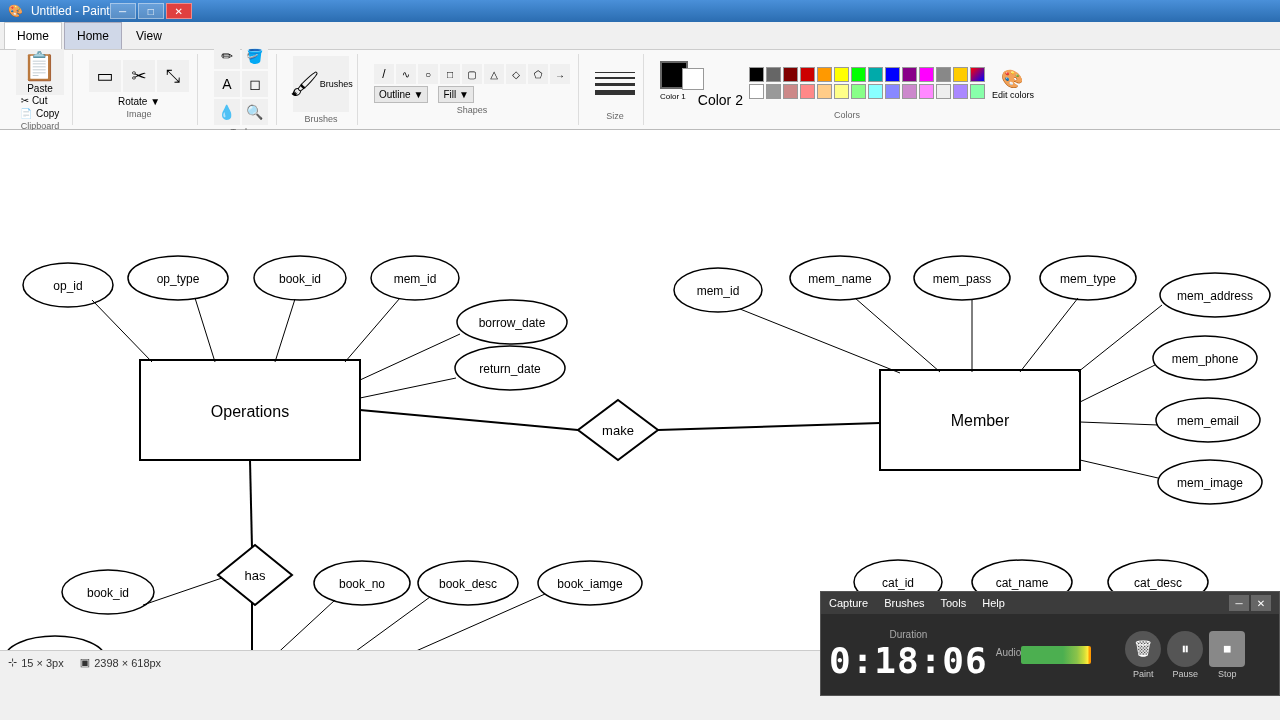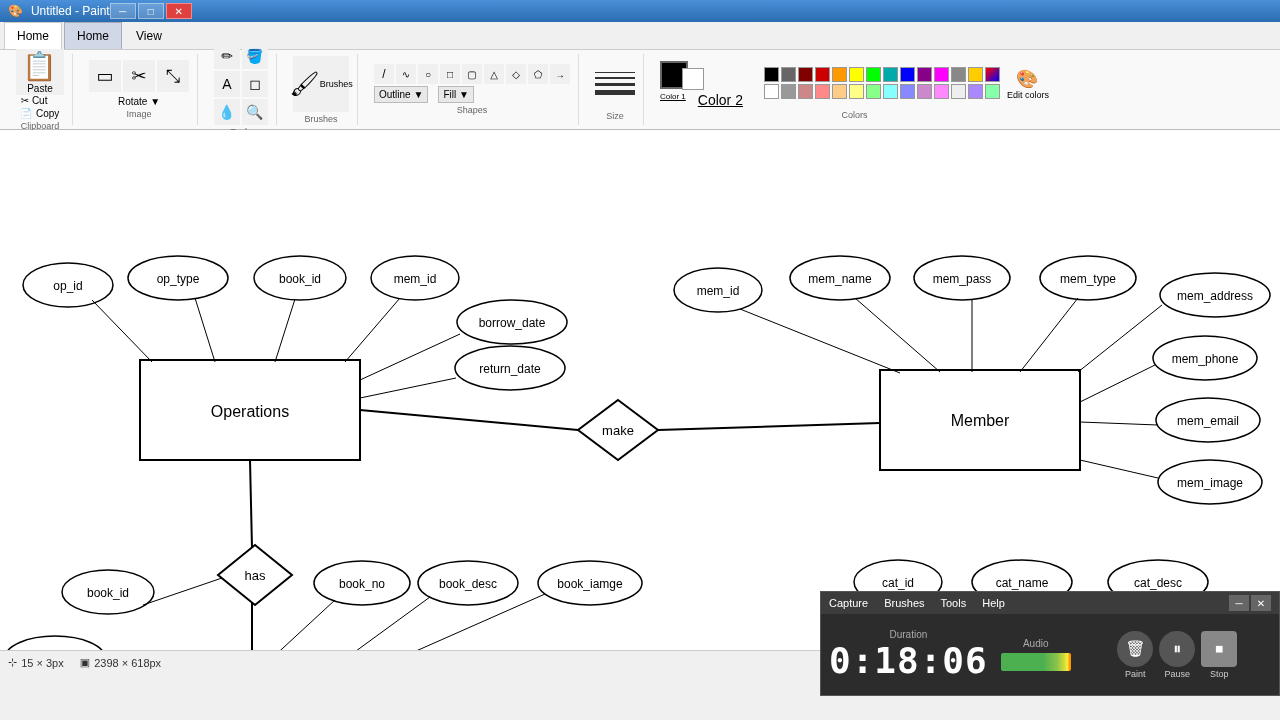--- a/index.html
+++ b/index.html
@@ -166,21 +166,21 @@
     #rec-duration-label { font-size: 10px; color: #aaa; }
     #rec-timer {
       font-size: 36px;
       color: white;
       font-weight: bold;
       font-family: monospace;
       letter-spacing: 1px;
     }
     #rec-audio {
       display: flex;
-      flex-direction: column;
+      flex-direction: row;
       align-items: center;
       justify-content: center;
       min-width: 80px;
     }
     #rec-audio-label { font-size: 10px; color: #aaa; margin-bottom: 4px; }
     #rec-audio-bar {
       width: 70px;
       height: 18px;
       background: linear-gradient(to right, #4caf50 60%, #8bc34a 80%, #cddc39 90%, #ffeb3b 95%, #ff9800 98%);
       border-radius: 2px;
@@ -305,21 +305,21 @@
       <div style="width:40px;height:2px;background:#333;"></div>
       <div style="width:40px;height:3px;background:#333;"></div>
       <div style="width:40px;height:5px;background:#333;"></div>
     </div>
     <span class="ribbon-section-label">Size</span>
   </div>
 
   <div class="ribbon-section" style="border-right:none;">
     <div style="display:flex;flex-direction:column;gap:2px;">
       <div style="display:flex;gap:2px;align-items:center;">
-        <div style="display:flex;flex-direction:column;gap:2px;margin-right:19px;text-decoration:underline;">
+        <div style="display:flex;flex-direction:column;gap:2px;margin-right:4px;">
           <div style="display:flex;gap:2px;align-items:center;">
             <div style="width:28px;height:28px;background:#000;border:2px solid #666;cursor:pointer;"></div>
             <div style="width:22px;height:22px;background:#fff;border:1px solid #999;cursor:pointer;margin-left:-8px;margin-top:8px;"></div>
           </div>
           <div style="display:flex;gap:2px;">
             <span style="font-size:8px;">Color 1</span>
             <span style="font-size:14px;margin-left:10px;">Color 2</span>
           </div>
         </div>
         <div class="color-palette">

